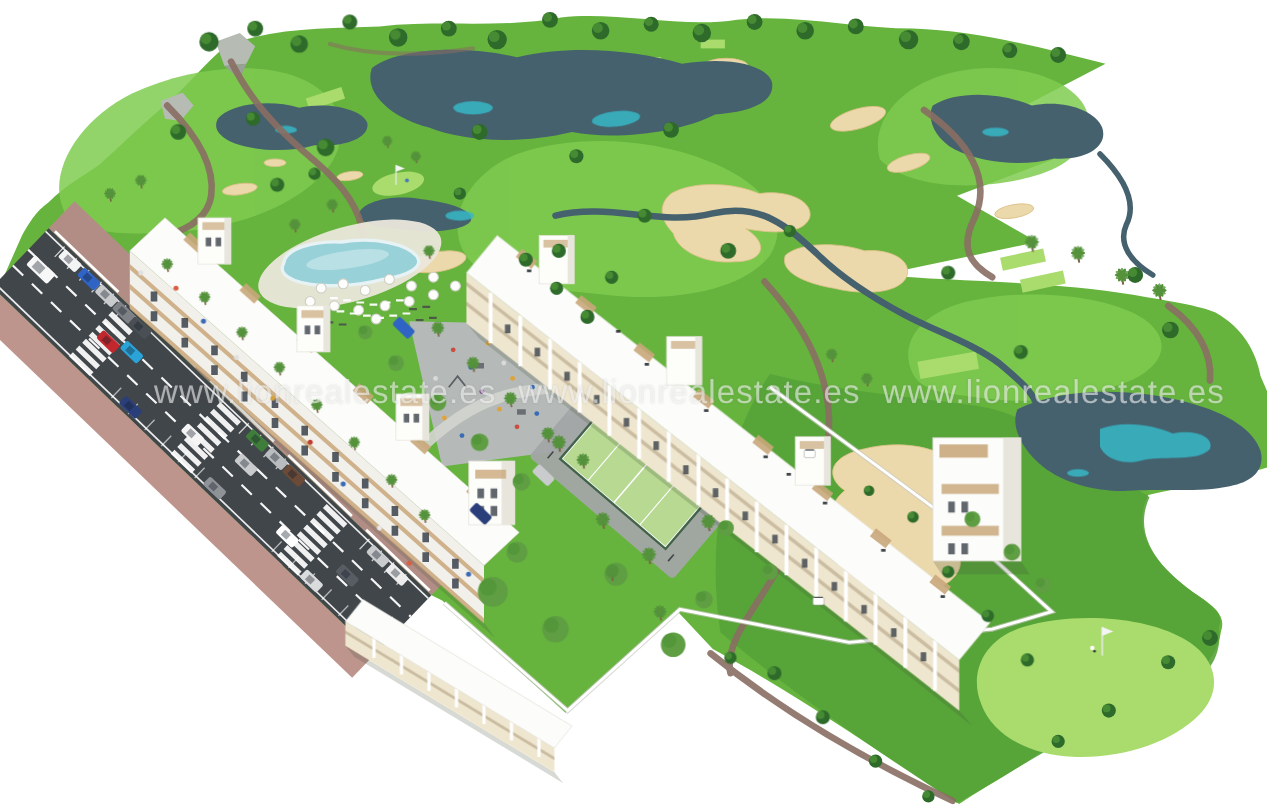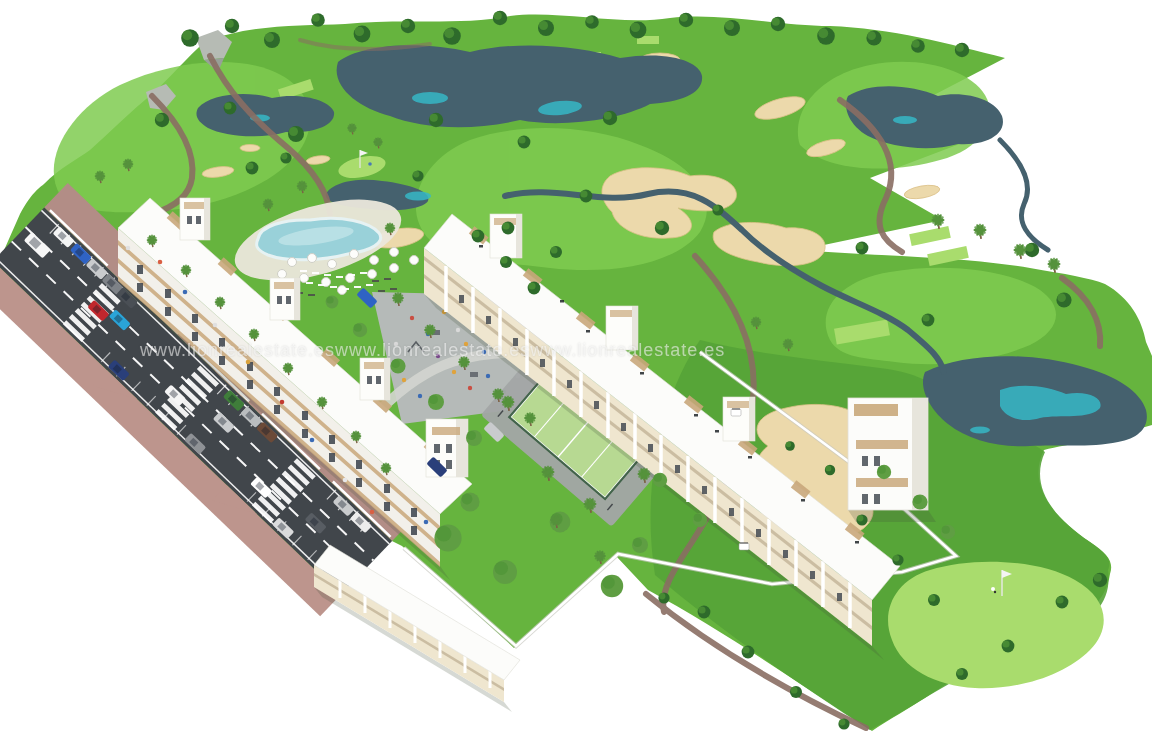--- a/index.html
+++ b/index.html
@@ -1,21 +1,21 @@
 <!DOCTYPE html>
 <html><head>
 <meta charset="utf-8">
 <style>
   html,body{margin:0;padding:0;background:#ffffff;}
   .canvas{position:relative;width:1152px;height:733px;background:#ffffff;overflow:hidden;
           font-family:"Liberation Sans", sans-serif;}
   .canvas svg{position:absolute;left:0;top:0;}
-  .watermark{position:absolute;left:140px;top:340px;width:880px;display:flex;
+  .watermark{position:absolute;left:140px;top:340px;width:880px;display:flex;gap:20px;
              white-space:nowrap;pointer-events:none;
-             font-size:18px;font-weight:300;letter-spacing:1px;
+             font-size:30px;font-weight:300;letter-spacing:1px;
              color:rgba(255,255,255,0.55);text-shadow:0 0 2px rgba(110,110,110,0.25);}
 </style>
 </head>
 <body>
 
 <div class="canvas">
 <svg width="1152" height="733" viewBox="0 0 1152 733">
   <defs>
     <g id="tree">
       <circle r="8"></circle>

